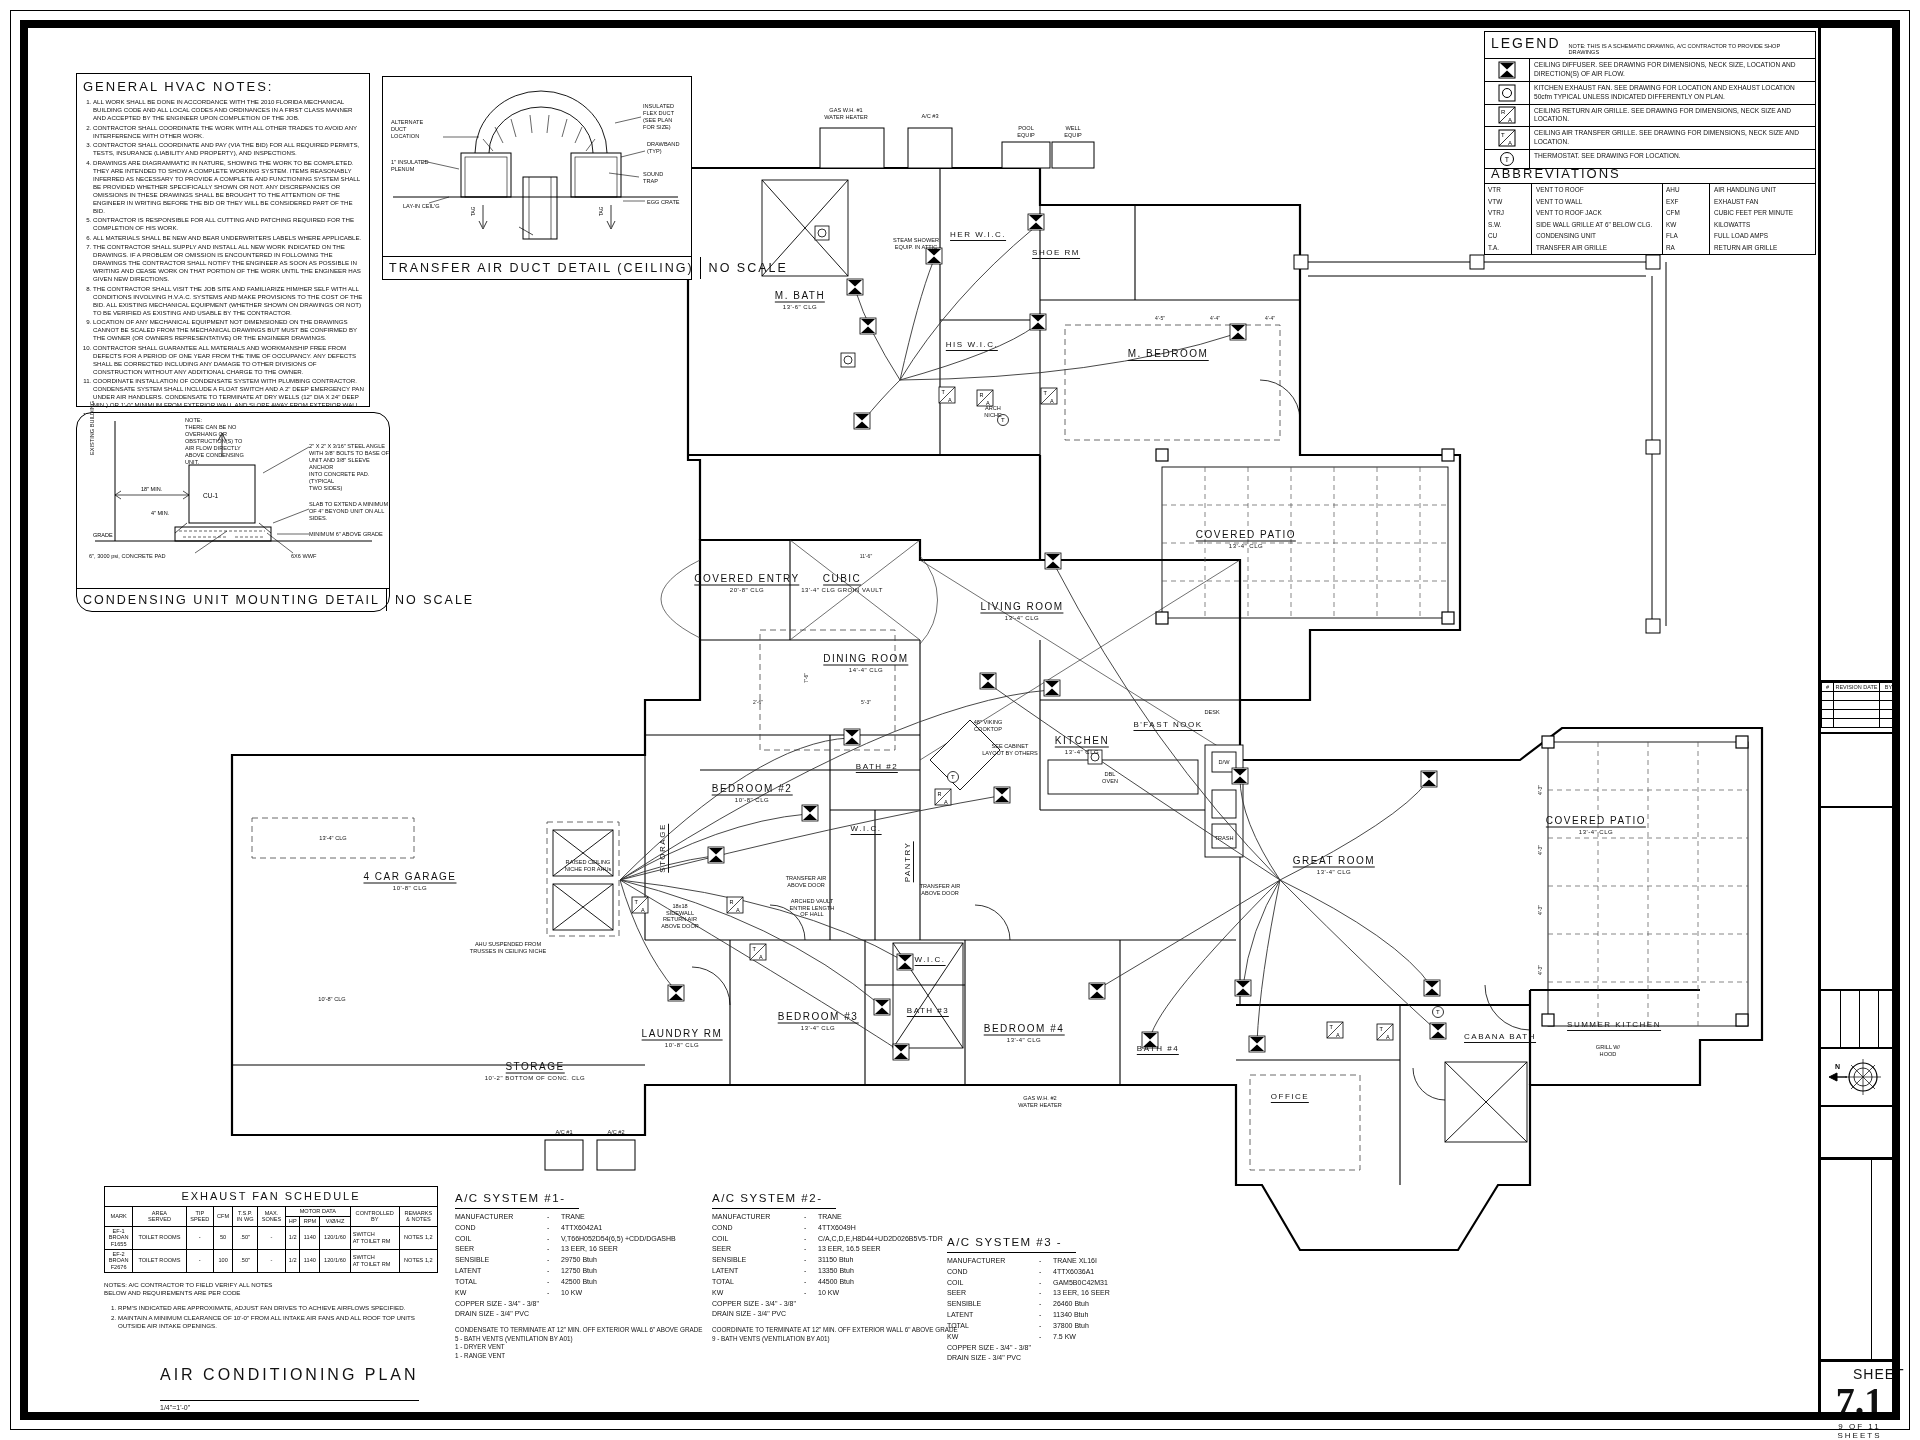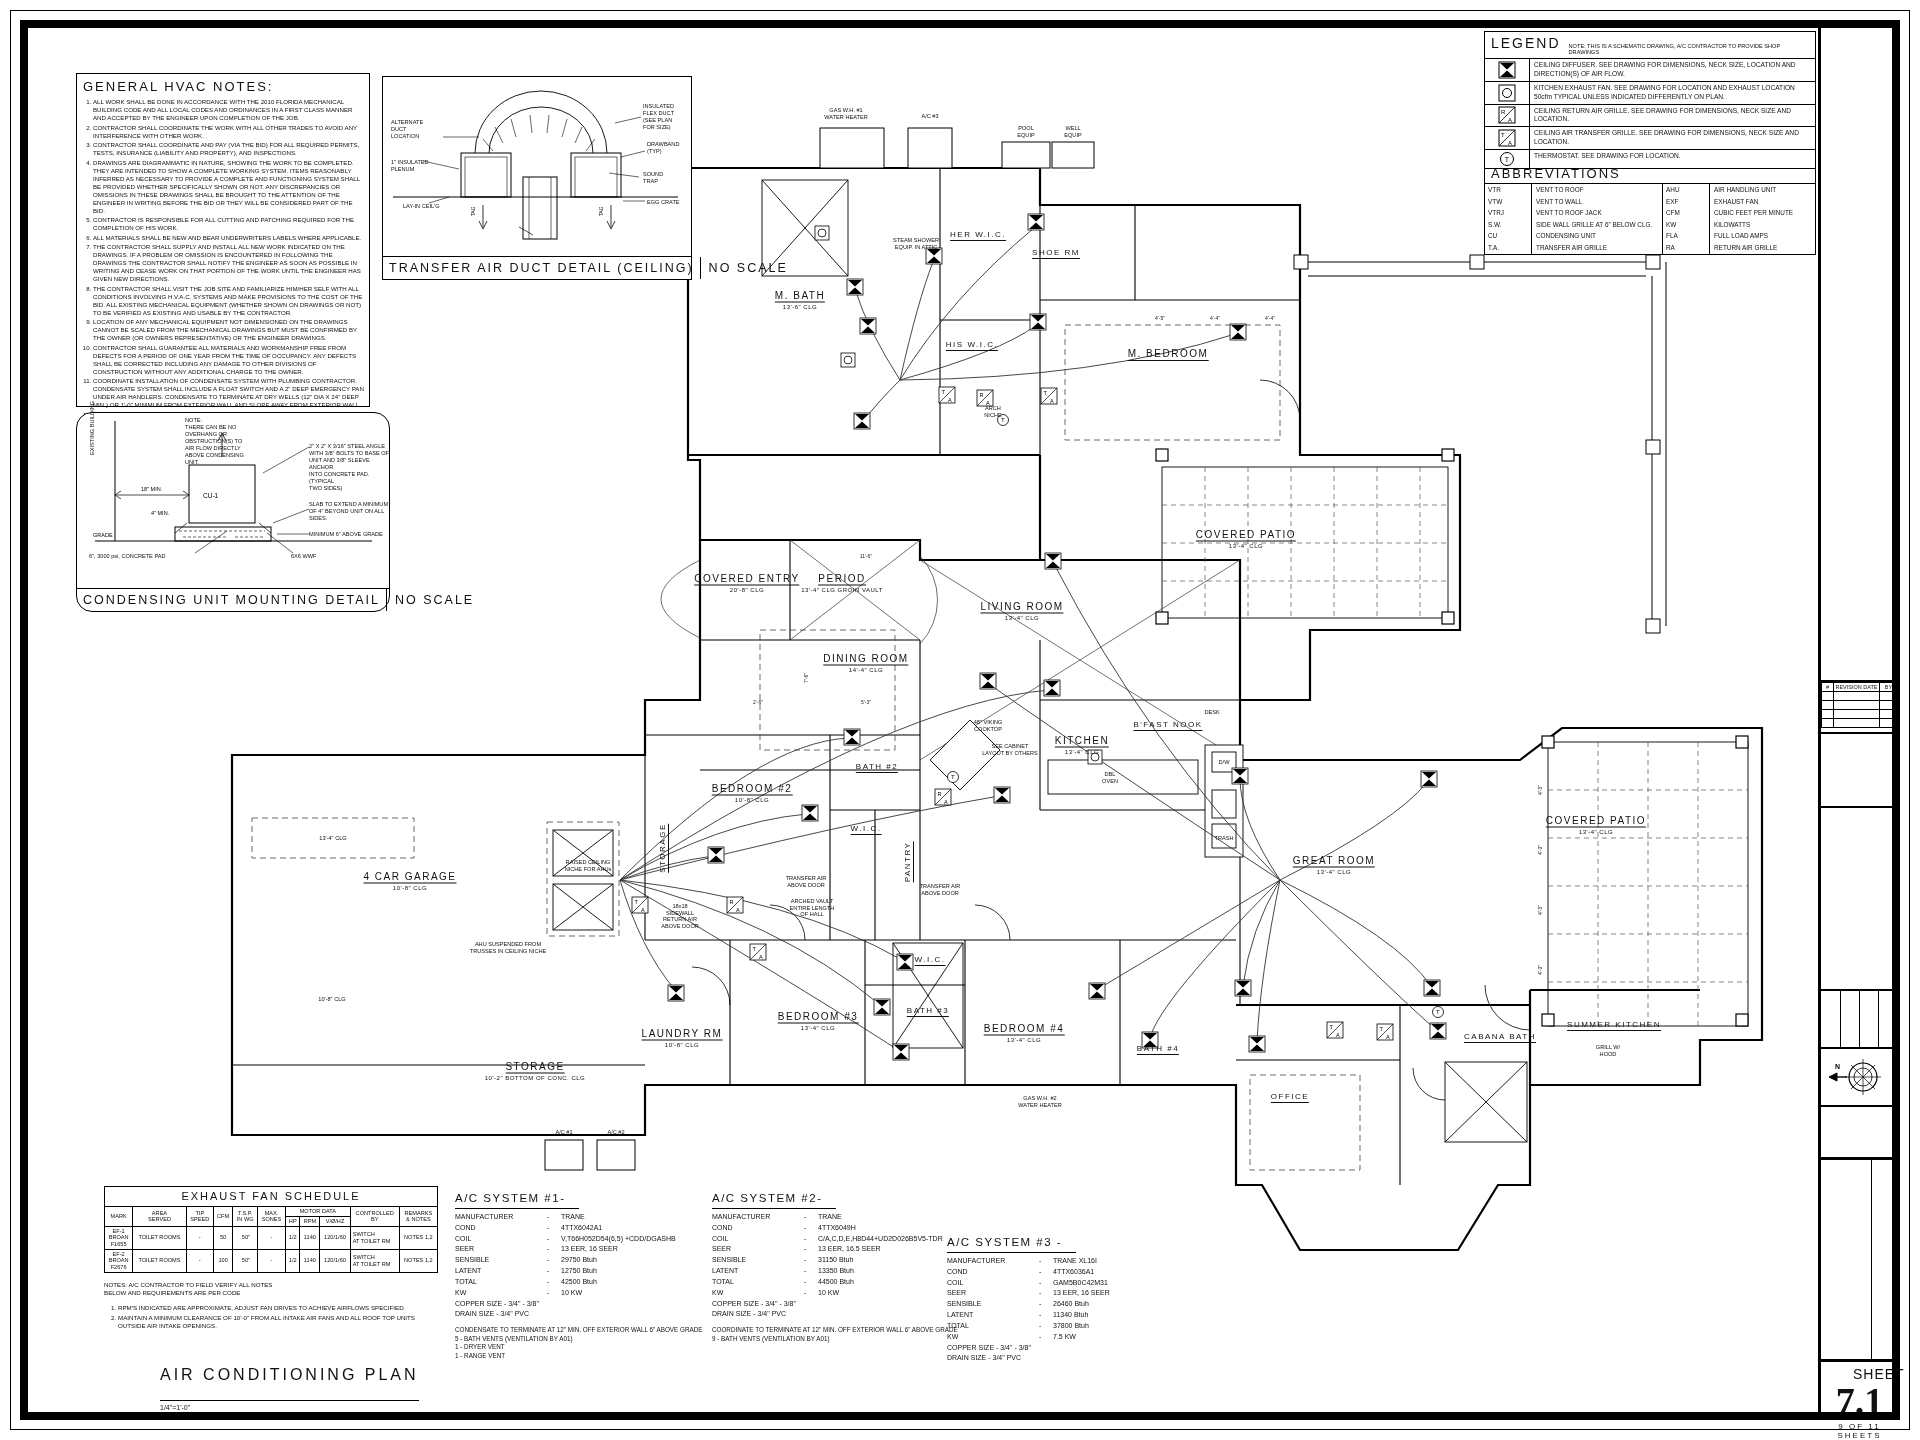--- a/index.html
+++ b/index.html
@@ -261,21 +261,21 @@
     <div class="rm" style="left:800px;top:297px"><span class="rm-t">M. BATH</span><span class="rm-s">13'-6" CLG</span></div>
     <div class="rm sm" style="left:978px;top:232px"><span class="rm-t">HER
 W.I.C.</span></div>
     <div class="rm sm" style="left:1056px;top:250px"><span class="rm-t">SHOE RM</span></div>
     <div class="rm sm" style="left:972px;top:342px"><span class="rm-t">HIS
 W.I.C.</span></div>
     <div class="rm" style="left:1168px;top:352px"><span class="rm-t">M. BEDROOM</span></div>
     <div class="rm" style="left:1246px;top:536px"><span class="rm-t">COVERED PATIO</span><span class="rm-s">13'-4" CLG</span></div>
     <div class="rm" style="left:747px;top:580px"><span class="rm-t">COVERED
 ENTRY</span><span class="rm-s">20'-8" CLG</span></div>
-    <div class="rm" style="left:842px;top:580px"><span class="rm-t">PERIOD</span><span class="rm-s">13'-4" CLG
+    <div class="rm" style="left:842px;top:580px"><span class="rm-t">CUBIC</span><span class="rm-s">13'-4" CLG
 GROIN VAULT</span></div>
     <div class="rm" style="left:1022px;top:608px"><span class="rm-t">LIVING ROOM</span><span class="rm-s">13'-4" CLG</span></div>
     <div class="rm" style="left:866px;top:660px"><span class="rm-t">DINING ROOM</span><span class="rm-s">14'-4" CLG</span></div>
     <div class="rm" style="left:1082px;top:742px"><span class="rm-t">KITCHEN</span><span class="rm-s">13'-4" CLG</span></div>
     <div class="rm sm" style="left:1168px;top:722px"><span class="rm-t">B'FAST NOOK</span></div>
     <div class="rm" style="left:1334px;top:862px"><span class="rm-t">GREAT ROOM</span><span class="rm-s">13'-4" CLG</span></div>
     <div class="rm" style="left:1596px;top:822px"><span class="rm-t">COVERED PATIO</span><span class="rm-s">13'-4" CLG</span></div>
     <div class="rm" style="left:752px;top:790px"><span class="rm-t">BEDROOM #2</span><span class="rm-s">10'-8" CLG</span></div>
     <div class="rm sm" style="left:877px;top:764px"><span class="rm-t">BATH #2</span></div>
     <div class="rm sm" style="left:866px;top:826px"><span class="rm-t">W.I.C.</span></div>

